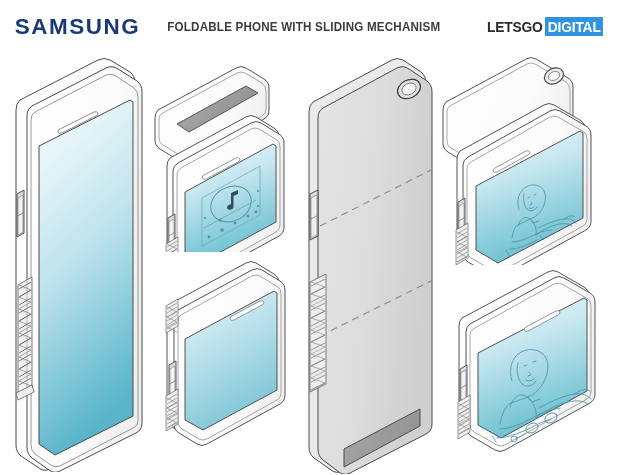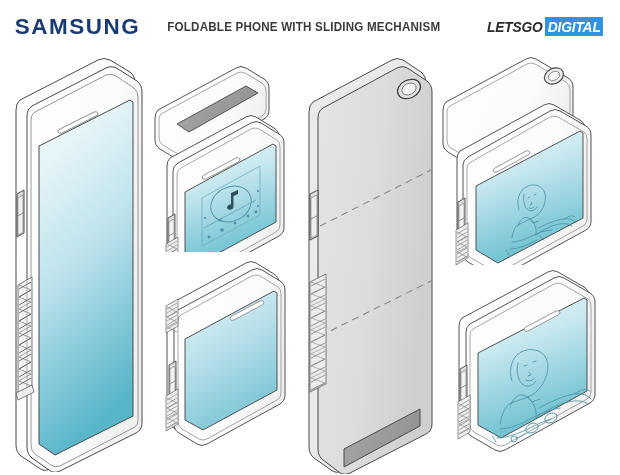--- a/index.html
+++ b/index.html
@@ -21,21 +21,21 @@
     transform:scaleX(1.02);
   }
   .page-title{
     position:absolute;left:155px;top:20px;width:320px;
     text-align:center;
     font-family:"Liberation Sans", sans-serif;
     font-weight:bold;font-size:12.5px;letter-spacing:.2px;
     color:#3b3b3b;line-height:15px;
     transform:scaleX(.93);transform-origin:left center;
   }
-  .lgd{position:absolute;right:12px;top:17px;height:19px;display:flex;align-items:center;font-style:italic;}
+  .lgd{position:absolute;right:12px;top:17px;height:19px;display:flex;align-items:center;}
   .lgd-a{
     font-weight:bold;font-size:15px;letter-spacing:-.2px;color:#2b2b2b;
     line-height:19px;padding-right:2px;transform:scaleX(.92);transform-origin:right center;
   }
   .lgd-b{
     font-weight:bold;font-size:15px;letter-spacing:-.2px;color:#ffffff;
     line-height:19px;background:#2f93e0;padding:0 3px;
     transform:scaleX(.92);transform-origin:left center;
   }
 

